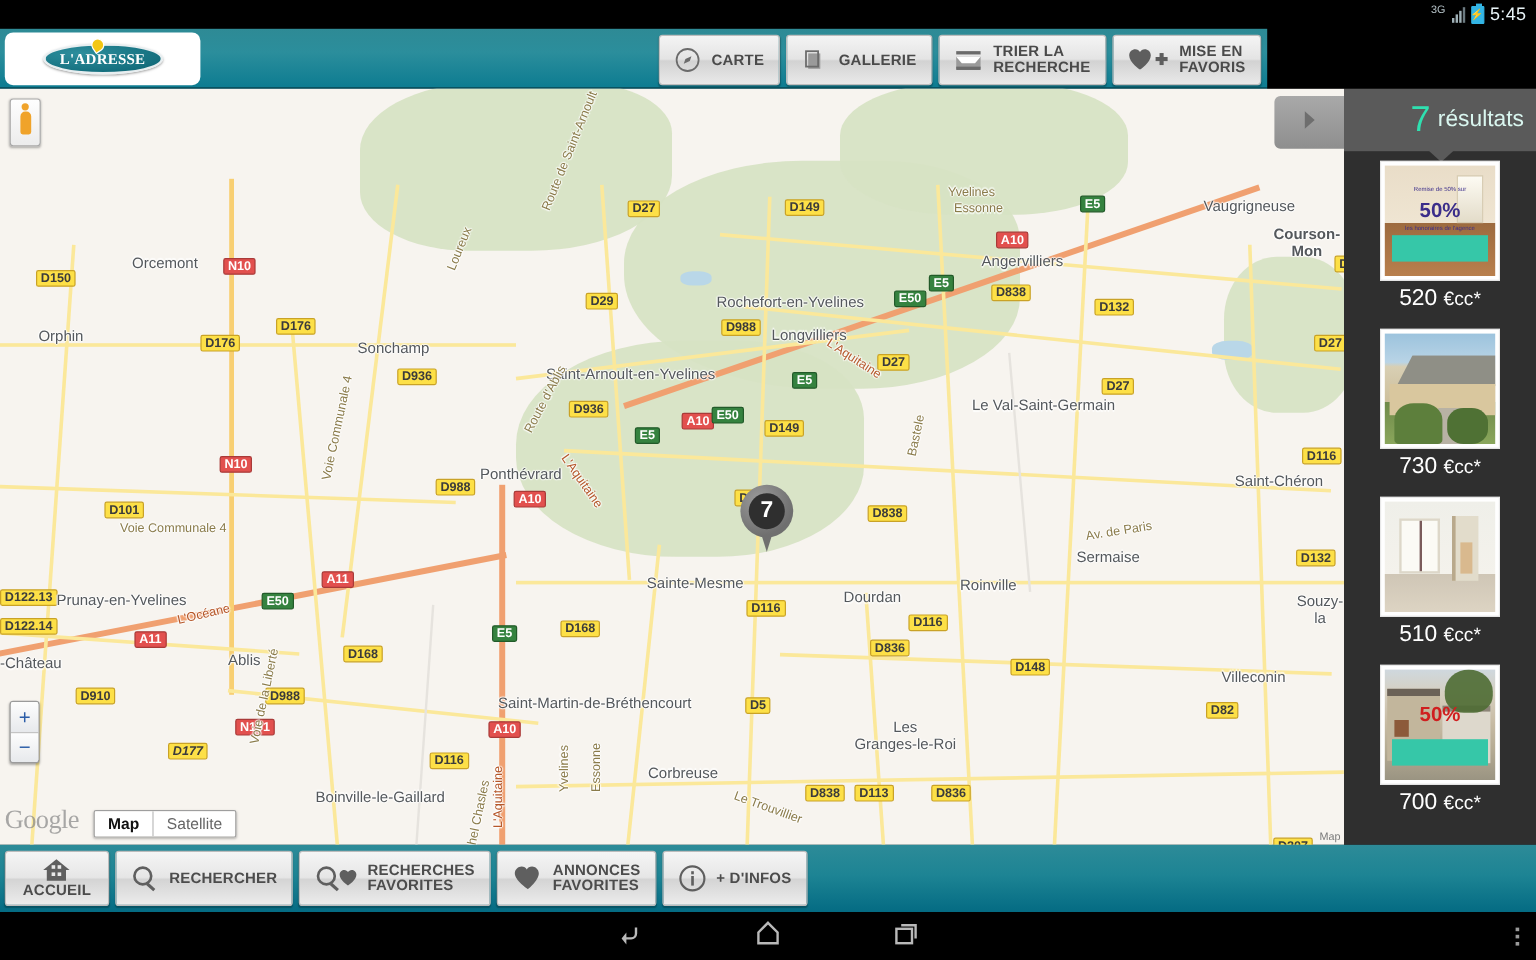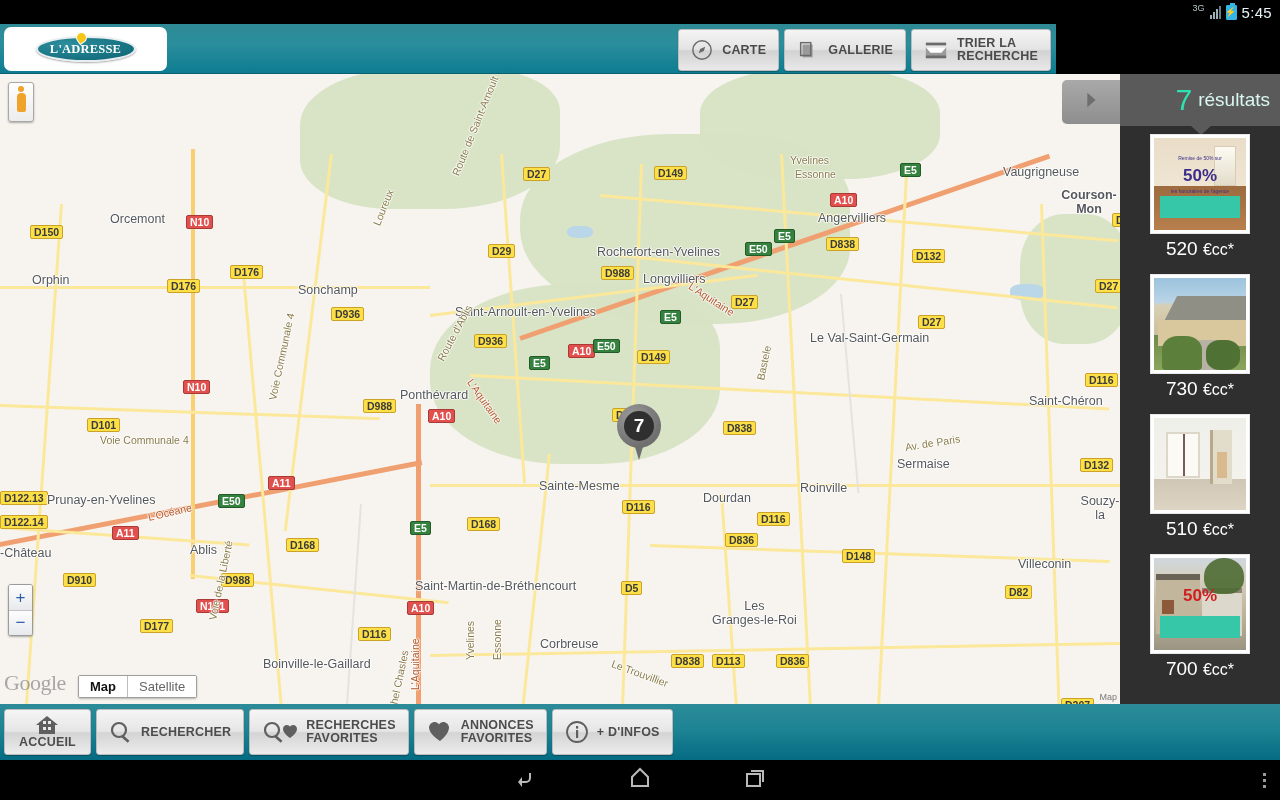--- a/index.html
+++ b/index.html
@@ -338,20 +338,31 @@
         <span class="ico">
           <svg width="24" height="22" viewBox="0 0 26 22">
               <rect x="2" y="3" width="22" height="3" fill="#6b6b6b"></rect>
               <path d="M2 8h22v11H2z" fill="#9a9a9a"></path>
               <path d="M2 8h22l-5 6H7z" fill="#fff"></path>
               <rect x="2" y="17" width="22" height="3" fill="#6b6b6b"></rect>
             </svg>
         </span>
         <span class="lbl">TRIER LA
 RECHERCHE</span>
+      </div>
+      <div class="tbtn">
+        <span class="ico">
+          <svg width="34" height="22" viewBox="0 0 34 22">
+              <path d="M10 19C10 19 1 13 1 7.2 1 3.8 3.6 2 6 2c1.8 0 3.3 1 4 2.3C10.7 3 12.2 2 14 2c2.4 0 5 1.8 5 5.2C19 13 10 19 10 19z" fill="#5e5e5e"></path>
+              <rect x="23" y="8.5" width="10" height="3.4" fill="#5e5e5e"></rect>
+              <rect x="26.3" y="5.2" width="3.4" height="10" fill="#5e5e5e"></rect>
+            </svg>
+        </span>
+        <span class="lbl">MISE EN
+FAVORIS</span>
       </div>
     </div>
   </div>
 
   <div class="map">
     <div class="map-canvas">
 
       <div class="land-green" style="left:300px;top:-5px;width:260px;height:140px;border-radius:40% 30% 45% 35%;"></div>
       <div class="land-green" style="left:520px;top:60px;width:330px;height:190px;border-radius:45% 35% 40% 50%;"></div>
       <div class="land-green" style="left:700px;top:-5px;width:240px;height:110px;border-radius:40%;"></div>
@@ -437,21 +448,21 @@
         <div class="shield" style="left: 757px; top: 438px;">D116</div>
         <div class="shield" style="left: 725px; top: 459px;">D836</div>
         <div class="shield" style="left: 842px; top: 475px;">D148</div>
         <div class="shield" style="left: 286px; top: 464px;">D168</div>
         <div class="shield" style="left: 63px; top: 499px;">D910</div>
         <div class="shield" style="left: 221px; top: 499px;">D988</div>
         <div class="shield" style="left: 621px; top: 507px;">D5</div>
         <div class="shield" style="left: 1005px; top: 511px;">D82</div>
         <div class="shield red" style="left: 196px; top: 525px;">N191</div>
         <div class="shield red" style="left: 407px; top: 527px;">A10</div>
-        <div class="shield" style="left: 140px; top: 545px;">D177</div>
+        <div class="shield" style="left: 140px; top: 545px; font-style: italic;">D177</div>
         <div class="shield" style="left: 358px; top: 553px;">D116</div>
         <div class="shield" style="left: 671px; top: 580px;">D838</div>
         <div class="shield" style="left: 712px; top: 580px;">D113</div>
         <div class="shield" style="left: 776px; top: 580px;">D836</div>
         <div class="shield" style="left: 1061px; top: 624px;">D207</div>
       </div>
     <div id="map-places">
         <div class="place" style="left: 110px; top: 138px; white-space: pre-line; text-align: center;">Orcemont</div>
         <div class="place" style="left: 32px; top: 199px; white-space: pre-line; text-align: center;">Orphin</div>
         <div class="place" style="left: 298px; top: 209px; white-space: pre-line; text-align: center;">Sonchamp</div>

